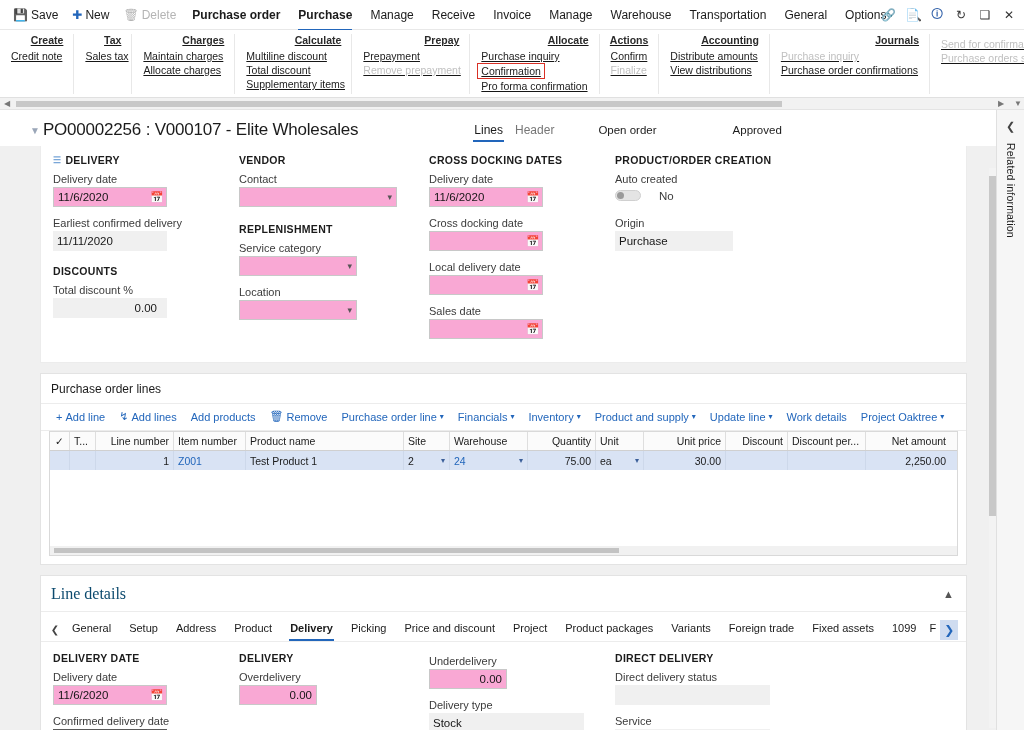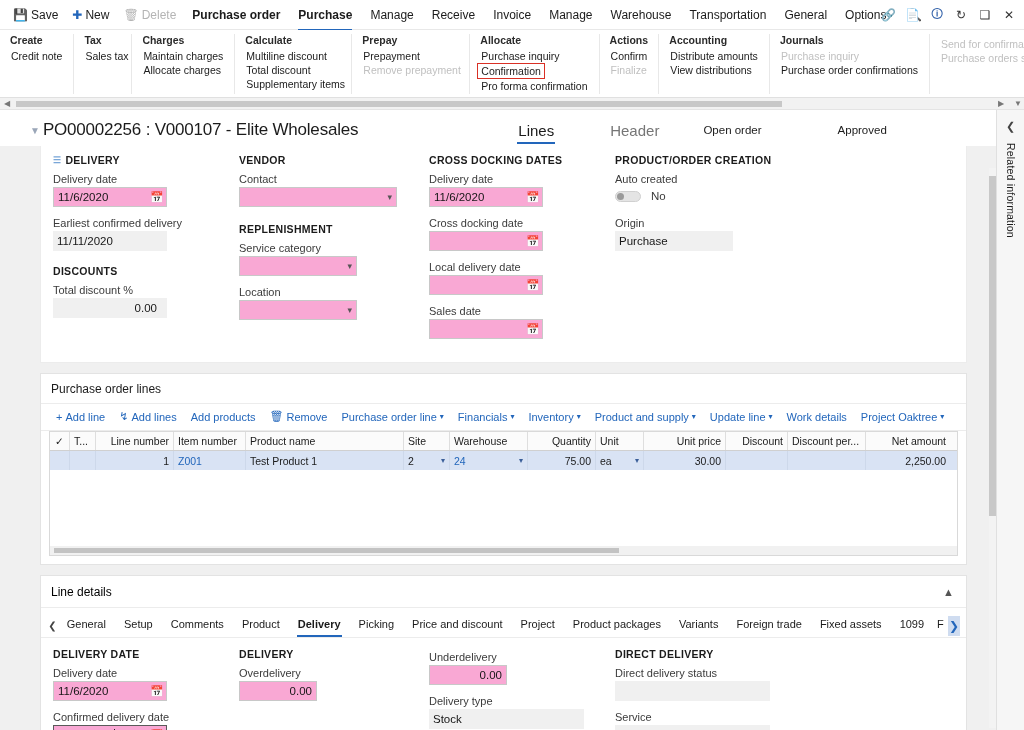--- a/index.html
+++ b/index.html
@@ -44,21 +44,21 @@
   .ribbon {
     height: 68px; background: #ffffff;
     display: flex; align-items: flex-start;
     border-bottom: 1px solid #e0e0e0;
     padding-top: 4px;
     position: relative;
   }
   .rgroup {
     height: 60px; padding: 0 10px;
     border-right: 1px solid #e8e8e8;
-    display: flex; flex-direction: column; align-items: flex-start;
+    display: flex; flex-direction: column; align-items: flex-end; text-decoration: underline;
   }
   .rgroup:last-child { border-right: none; }
   .rgroup-title { font-size: 10.5px; font-weight: bold; color: #2b2b2b; margin-bottom: 3px; white-space: nowrap; }
   .rgroup-items { display: flex; flex-direction: column; align-items: flex-start; width: 100%; }
   .ritem {
     font-size: 10.5px; color: #1b1b1b; line-height: 14px;
     white-space: nowrap; cursor: pointer; padding: 0 1px;
   }
   .ritem.disabled { color: #c0c0c0; cursor: default; }
   .ritem.highlight {
@@ -85,21 +85,21 @@
   .page-head {
     background: #ffffff; padding: 8px 0 4px 30px;
     display: flex; align-items: center; height: 36px;
   }
   .page-title {
     font-size: 17px; font-weight: normal; color: #1b1b1b;
     letter-spacing: -0.2px; white-space: nowrap;
   }
   .pin-icon { color: #9aa6b8; font-size: 10px; margin-right: 3px; transform: rotate(0deg); }
   .head-tabs { display: flex; align-items: center; margin-left: 110px; gap: 0; }
-  .htab { font-size: 15px; color: #1b1b1b; padding: 2px 6px; cursor: pointer; position: relative; margin-left: 44px; }
+  .htab { font-size: 12px; color: #1b1b1b; padding: 2px 6px; cursor: pointer; position: relative; }
   .htab.active { color: #1b1b1b; }
   .htab.active::after { content:""; position:absolute; left:5px; right:5px; bottom:-3px; height:2px; background:#2266bb; }
   .htab.muted { color: #767676; }
   .head-status { font-size: 11.5px; color: #1b1b1b; margin-left: 38px; white-space: nowrap; }
   .head-status2 { font-size: 11.5px; color: #1b1b1b; margin-left: 76px; white-space: nowrap; }
   .hdr-card { margin: 0 57px 0 40px; background:#fff; padding: 8px 12px 14px 12px; border:1px solid #ececec; border-top:none;}
   .cols { display: flex; }
   .col { padding-right: 10px; }
   .sect-title {
     font-size: 10.5px; font-weight: bold; color: #1b1b1b;
@@ -122,21 +122,21 @@
     display: flex; align-items: center;
   }
   .fld-readonly.num { justify-content: flex-end; padding-right: 10px; }
   .cal-icon {
     position: absolute; right: 3px; top: 3px; width: 13px; height: 13px;
     color: #5a5a5a; font-size: 11px; line-height: 12px; cursor: pointer;
   }
   .chev {
     position: absolute; right: 4px; top: 4px; font-size: 9px; color: #555; cursor: pointer;
   }
-  .toggle-row { display: flex; align-items: center; gap: 10px; margin-top: 4px; }
+  .toggle-row { display: flex; gap: 18px; margin-top: 4px; }
   .toggle {
     width: 26px; height: 11px; border-radius: 6px; background: #e4e4e4;
     position: relative; border: 1px solid #d0d0d0; cursor: pointer;
   }
   .toggle::after {
     content:""; position:absolute; left:1px; top:1px; width:7px; height:7px;
     border-radius:50%; background:#9a9a9a;
   }
   .toggle-label { font-size: 11.5px; color: #3b3b3b; }
 
@@ -174,21 +174,21 @@
   .grid-body { background: #fff; height: 76px; border-left:1px solid #d9d9d9; border-right:1px solid #d9d9d9; margin: 0 8px;}
   .grid-hscroll { margin: 0 8px 8px 8px; height: 10px; background: #f1f1f1; border:1px solid #d9d9d9; border-top:none; position: relative;}
   .grid-hscroll .thumb { position:absolute; left:4px; top:2px; height:5px; width: 565px; background:#c3c3c3; }
 
   
   .ld-card { margin: 10px 57px 0 40px; background:#fff; border:1px solid #e3e3e3; }
   .ld-head {
     display: flex; align-items: center; justify-content: space-between;
     padding: 9px 12px 8px 10px; border-bottom: 1px solid #ececec;
   }
-  .ld-title { font-size: 12px; color: #000000; }
+  .ld-title { font-size: 16px; color: #0c4a6e; font-family: Liberation Serif, serif; }
   .ld-collapse { font-size: 11px; color: #555; cursor: pointer; }
   .ld-tabs {
     display: flex; align-items: center; padding: 6px 6px 0 6px; gap: 0;
     border-bottom: 1px solid #ececec; position: relative; height: 30px;
   }
   .ld-nav { width: 16px; text-align:center; font-size: 10px; color: #444; cursor: pointer; }
   .ld-tab {
     font-size: 11px; color: #1b1b1b; padding: 3px 9px 7px 9px;
     cursor: pointer; white-space: nowrap; position: relative;
   }
@@ -581,21 +581,21 @@
 
     <div class="ld-card">
       <div class="ld-head">
         <div class="ld-title">Line details</div>
         <div class="ld-collapse">▲</div>
       </div>
       <div class="ld-tabs">
         <div class="ld-nav">❮</div>
         <div class="ld-tab">General</div>
         <div class="ld-tab">Setup</div>
-        <div class="ld-tab">Comments</div>
+        <div class="ld-tab">Address</div>
         <div class="ld-tab">Product</div>
         <div class="ld-tab active">Delivery</div>
         <div class="ld-tab">Picking</div>
         <div class="ld-tab">Price and discount</div>
         <div class="ld-tab">Project</div>
         <div class="ld-tab">Product packages</div>
         <div class="ld-tab">Variants</div>
         <div class="ld-tab">Foreign trade</div>
         <div class="ld-tab">Fixed assets</div>
         <div class="ld-tab">1099</div>

